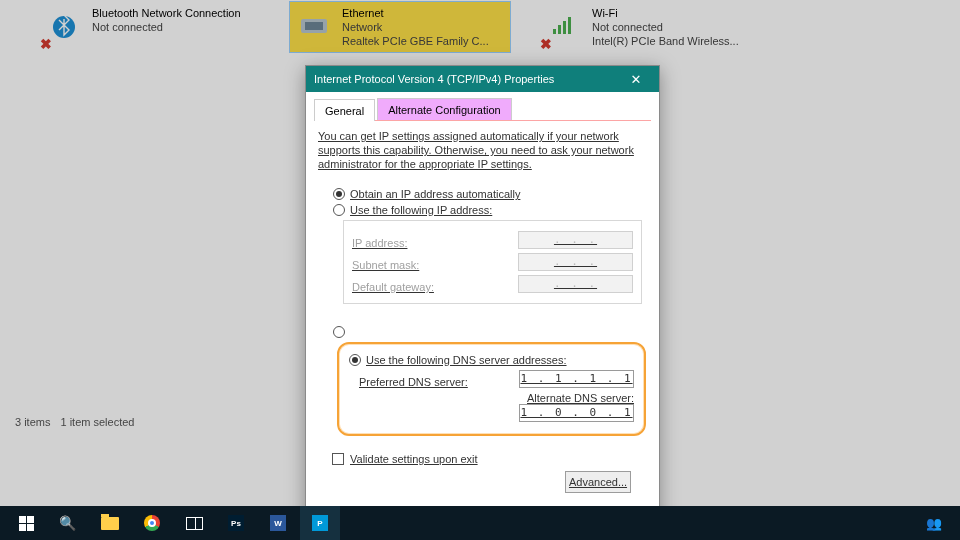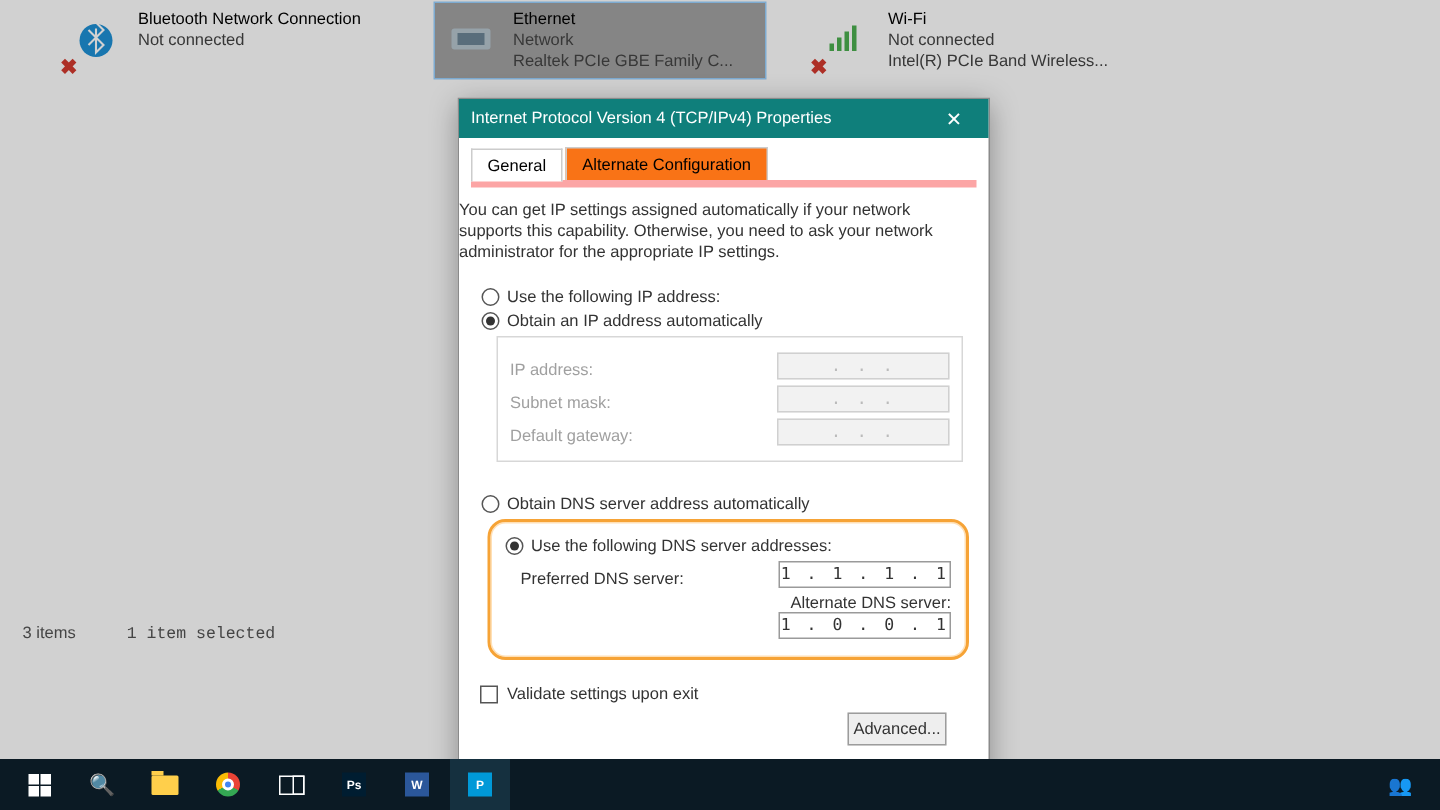--- a/index.html
+++ b/index.html
@@ -3,38 +3,38 @@
 <meta charset="utf-8">
 <style>
   * { box-sizing: border-box; font-family: "Segoe UI", Tahoma, sans-serif; }
   body { margin:0; width:960px; height:540px; background:#fff; overflow:hidden; position:relative; }
   .bg { position:absolute; inset:0; background:#fff; }
   .overlay { position:absolute; inset:0; background:rgba(0,0,0,0.18); pointer-events:none; z-index:5; }
 
   
   .adapters { position:absolute; top:2px; left:40px; right:20px; display:flex; gap:30px; z-index:1; }
   .adapter { display:flex; gap:8px; width:220px; padding:4px; }
-  .adapter.selected { background:#a3a3a3; outline:1px solid #99d1ff; }
+  .adapter.selected { background:#fde047; outline:1px solid #99d1ff; }
   .adapter .iconbox { width:40px; display:flex; flex-direction:column; align-items:center; justify-content:center; position:relative; }
   .adapter .txt { font-size:11px; line-height:14px; color:#444; }
   .adapter .txt .name { color:#000; }
   .redx { position:absolute; left:-4px; bottom:-2px; width:14px; height:14px; color:#d43a2f; font-weight:bold; font-size:14px; }
 
   .status { position:absolute; left:15px; top:416px; font-size:11px; color:#555; z-index:1; }
-  .status span+span { margin-left:34px;font-family:Liberation Mono, monospace; }
+  .status span+span { margin-left:10px; }
 
   
   .dialog { position:absolute; left:305px; top:65px; width:355px; background:#fff; border:1px solid #8a8a8a; box-shadow:0 4px 18px rgba(0,0,0,.35); z-index:10; }
   .titlebar { background:#0f7f7b; color:#fff; height:26px; display:flex; align-items:center; padding:0 8px; font-size:11px; }
   .titlebar .ttl { flex:1; }
   .titlebar .closebtn { width:30px; text-align:center; font-size:13px; cursor:pointer; }
-  .tabs { display:flex; font-size:11px; border-bottom:5px solid #fca5a5; margin:6px 8px 0 8px; }
-  .tab { padding:5px 10px 4px 10px; border:1px solid #ccc; border-bottom:none; margin-right:2px; cursor:pointer; background:#f97316; }
+  .tabs { display:flex; font-size:11px; border-bottom:1px solid #fca5a5; margin:6px 8px 0 8px; }
+  .tab { padding:5px 10px 4px 10px; border:1px solid #ccc; border-bottom:none; margin-right:2px; cursor:pointer; background:#f0abfc; }
   .tab.active { background:#fff; position:relative; top:1px; }
-  .body { padding:8px 16px 12px 0; font-size:11px; color:#333; }
+  .body { padding:8px 16px 12px 12px; font-size:11px; color:#333;text-decoration:underline; }
   .intro { line-height:14px; margin-bottom:10px; }
   .group { border:1px solid transparent; padding:2px 0 6px 14px; }
   .radio { display:flex; align-items:center; gap:5px; margin:4px 0; cursor:pointer; }
   .radiodot { width:12px; height:12px; border:1px solid #555; border-radius:50%; display:flex; align-items:center; justify-content:center; }
   .radiodot.checked::after { content:""; width:6px; height:6px; background:#333; border-radius:50%; }
   .fields { border:1px solid #d7d7d7; padding:6px 8px; margin:4px 0 8px 10px; }
   .row { display:flex; align-items:flex-end; margin:4px 0; }
   .row label { flex:1; }
   .ipbox { width:115px; height:18px; border:1px solid #9a9a9a; background:#fff; font-size:11px; letter-spacing:2px; text-align:center; padding:1px 0; font-family: "Segoe UI", monospace; }
   .ipbox.disabled { background:#f2f2f2; color:#bbb; border-color:#d0d0d0; }
@@ -127,47 +127,46 @@
   </div>
   <div class="tabs">
     <div class="tab active">General</div>
     <div class="tab">Alternate Configuration</div>
   </div>
   <div class="body">
     <div class="intro">You can get IP settings assigned automatically if your network supports this capability. Otherwise, you need to ask your network administrator for the appropriate IP settings.</div>
 
     <div class="group">
       <div class="radio">
+        <span class="radiodot checked"></span>
+        <span>Obtain an IP address automatically</span>
+      </div>
+      <div class="radio">
         <span class="radiodot"></span>
         <span>Use the following IP address:</span>
-      </div>
-      <div class="radio">
-        <span class="radiodot checked"></span>
-        <span>Obtain an IP address automatically</span>
       </div>
       <div class="fields">
         <div class="row">
             <label class="disabled-label">IP address:</label>
             <div class="ipbox disabled">.       .       .</div>
           </div>
         <div class="row">
             <label class="disabled-label">Subnet mask:</label>
             <div class="ipbox disabled">.       .       .</div>
           </div>
         <div class="row">
             <label class="disabled-label">Default gateway:</label>
             <div class="ipbox disabled">.       .       .</div>
           </div>
       </div>
     </div>
 
     <div class="group" style="padding-left:14px;">
       <div class="radio">
         <span class="radiodot"></span>
-        <span>Obtain DNS server address automatically</span>
       </div>
       <div class="highlight">
         <div class="radio">
           <span class="radiodot checked"></span>
           <span>Use the following DNS server addresses:</span>
         </div>
         <div class="row" style="padding-left:10px;">
             <label>Preferred DNS server:</label>
             <div class="ipbox">1  .  1  .  1  .  1</div>
           </div>

